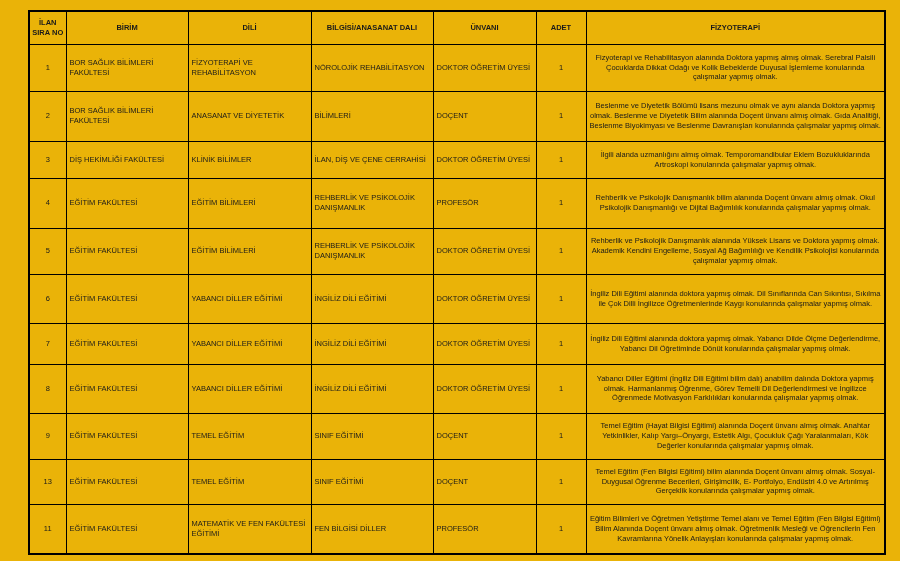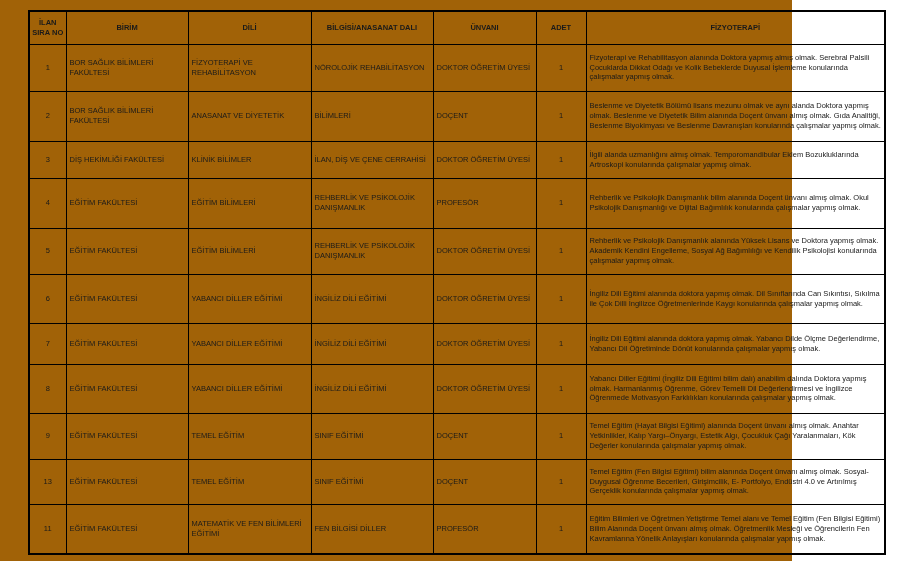--- a/index.html
+++ b/index.html
@@ -7,23 +7,23 @@
     padding: 0;
     background: #ffffff;
     width: 900px;
     height: 561px;
     overflow: hidden;
     font-family: "Liberation Sans", "DejaVu Sans", sans-serif;
     color: #1a1a1a;
   }
   .page {
     position: relative;
-    width: 792px;
+    width: 900px;
     height: 561px;
-    background: #a16207;
+    background: #eab308;
   }
   table.job-table {
     position: absolute;
     left: 28px;
     top: 10px;
     width: 856px;
     border-collapse: collapse;
     table-layout: fixed;
     border: 2px solid #000000;
   }
@@ -48,21 +48,21 @@
     padding: 1px 3px;
     vertical-align: middle;
   }
   td.c-no, td.c-adet {
     text-align: center;
   }
   td.c-birim, td.c-bolum, td.c-anabilim, td.c-unvan {
     text-align: left;
   }
   td.c-aciklama {
-    text-align: left;
+    text-align: center;
     vertical-align: top;
     padding: 1px 3px 1px 3px;
   }
   
   thead tr { height: 33px; }
   tbody tr:nth-child(1)  { height: 47px; }
   tbody tr:nth-child(2)  { height: 50px; }
   tbody tr:nth-child(3)  { height: 37px; }
   tbody tr:nth-child(4)  { height: 50px; }
   tbody tr:nth-child(5)  { height: 46px; }
@@ -195,21 +195,21 @@
     <td class="c-bolum">TEMEL EĞİTİM</td>
     <td class="c-anabilim">SINIF EĞİTİMİ</td>
     <td class="c-unvan">DOÇENT</td>
     <td class="c-adet">1</td>
     <td class="c-aciklama">Temel Eğitim (Fen Bilgisi Eğitimi) bilim alanında Doçent ünvanı almış olmak. Sosyal-Duygusal Öğrenme Becerileri, Girişimcilik, E- Portfolyo, Endüstri 4.0 ve Artırılmış Gerçeklik konularında çalışmalar yapmış olmak.</td>
   </tr>
 
   <tr>
     <td class="c-no">11</td>
     <td class="c-birim">EĞİTİM FAKÜLTESİ</td>
-    <td class="c-bolum">MATEMATİK VE FEN BİLİMLERİ EĞİTİMİ</td>
+    <td class="c-bolum">MATEMATİK VE FEN FAKÜLTESİ EĞİTİMİ</td>
     <td class="c-anabilim">FEN BİLGİSİ DİLLER</td>
     <td class="c-unvan">PROFESÖR</td>
     <td class="c-adet">1</td>
     <td class="c-aciklama">Eğitim Bilimleri ve Öğretmen Yetiştirme Temel alanı ve Temel Eğitim (Fen Bilgisi Eğitimi) Bilim Alanında Doçent ünvanı almış olmak. Öğretmenlik Mesleği ve Öğrencilerin Fen Kavramlarına Yönelik Anlayışları konularında çalışmalar yapmış olmak.</td>
   </tr>
 </tbody>
   </table>
 </div>
 
 </body></html>

